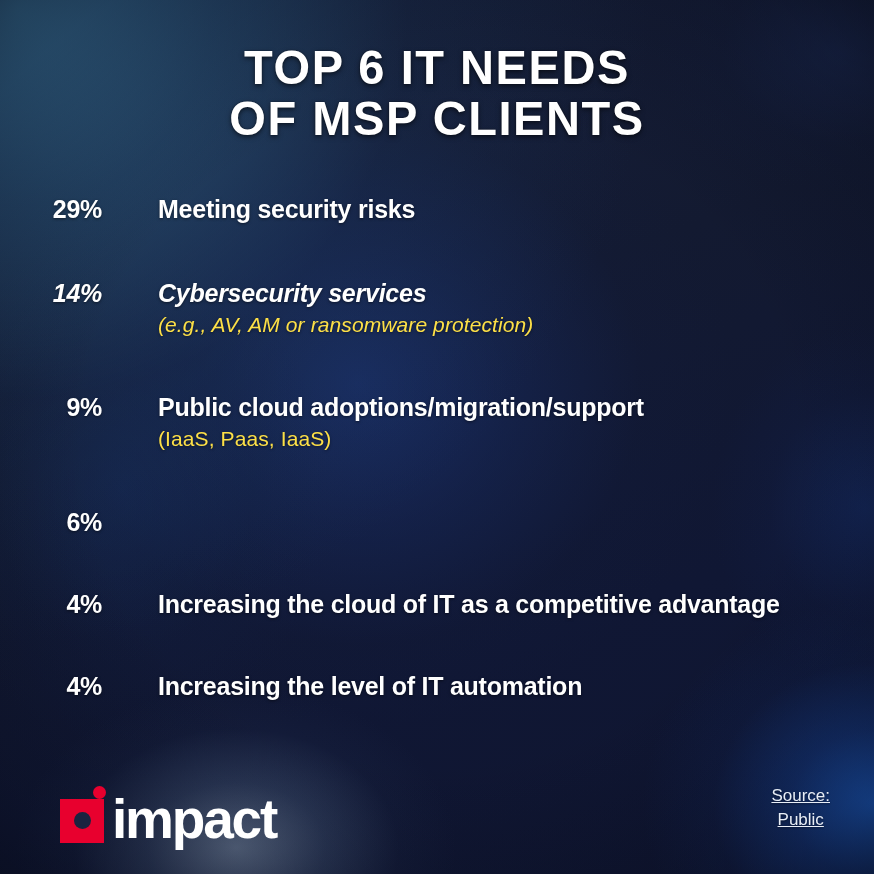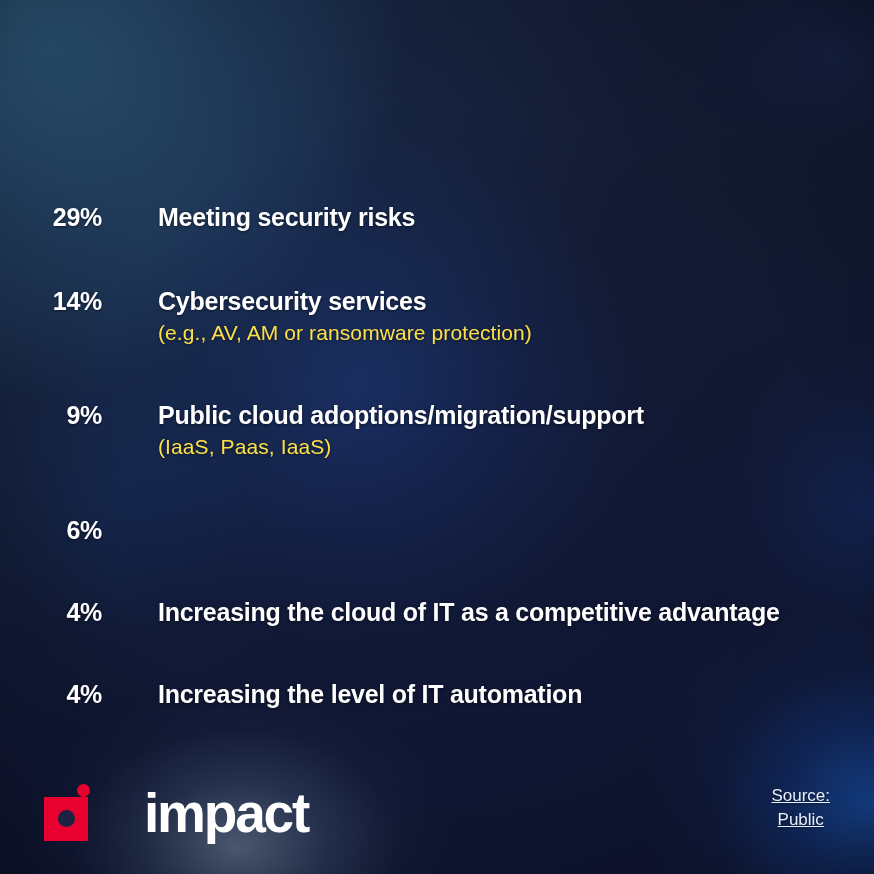--- a/index.html
+++ b/index.html
@@ -118,21 +118,21 @@
       0 2px 5px rgba(0,0,0,0.55),
       0 0 2px rgba(0,0,0,0.40);
     transform: scaleX(0.96);
     transform-origin: center;
     white-space: nowrap;
   }
 
   
   .rows {
     position: absolute;
-    top: 200px;
+    top: 192px;
     left: 0;
     width: 874px;
   }
   .row {
     position: relative;
     display: flex;
     align-items: flex-start;
     padding-left: 32px;
   }
   .row-pct {
@@ -164,35 +164,34 @@
     font-size: 21px;
     line-height: 30px;
     letter-spacing: 0.1px;
     color: #fde047;
     white-space: nowrap;
     text-shadow: 0 1px 3px rgba(0,0,0,0.45);
   }
 
   
   .row-0 { margin-top: 0px; }
-  .row-1 { margin-top: 50px; }
+  .row-1 { margin-top: 50px; font-style: italic; }
   .row-2 { margin-top: 50px; }
   .row-3 { margin-top: 51px; }
   .row-4 { margin-top: 48px; }
   .row-5 { margin-top: 48px; }
 
   
   .logo {
     position: absolute;
-    left: 44px;
+    left: 60px;
     bottom: 28px;
     height: 62px;
     display: flex;
-    align-items: flex-start;
-    gap: 48px;
+    align-items: center;
   }
   .logo-mark {
     position: relative;
     width: 58px;
     height: 58px;
     flex: 0 0 58px;
   }
   .logo-square {
     position: absolute;
     left: 0;
@@ -254,20 +253,24 @@
   <div class="bg-layer bg-glow-leftmid"></div>
   <div class="bg-layer bg-glow-topleft"></div>
   <div class="bg-layer bg-glow-topright"></div>
   <div class="bg-layer bg-glow-rightmid"></div>
   <div class="bg-layer bg-glow-bottomleft"></div>
   <div class="bg-layer bg-glow-bottomright"></div>
   <div class="bg-layer bg-vignette"></div>
 
   <div class="content">
 
+    <div class="title-block">
+      <span class="title-line">TOP 6 IT NEEDS</span>
+      <span class="title-line">OF MSP CLIENTS</span>
+    </div>
 
     <div class="rows">
 
       <div class="row row-0">
         <div class="row-pct">29%</div>
         <div class="row-texts">
           <div class="row-label">Meeting security risks</div>
         </div>
       </div>
 

